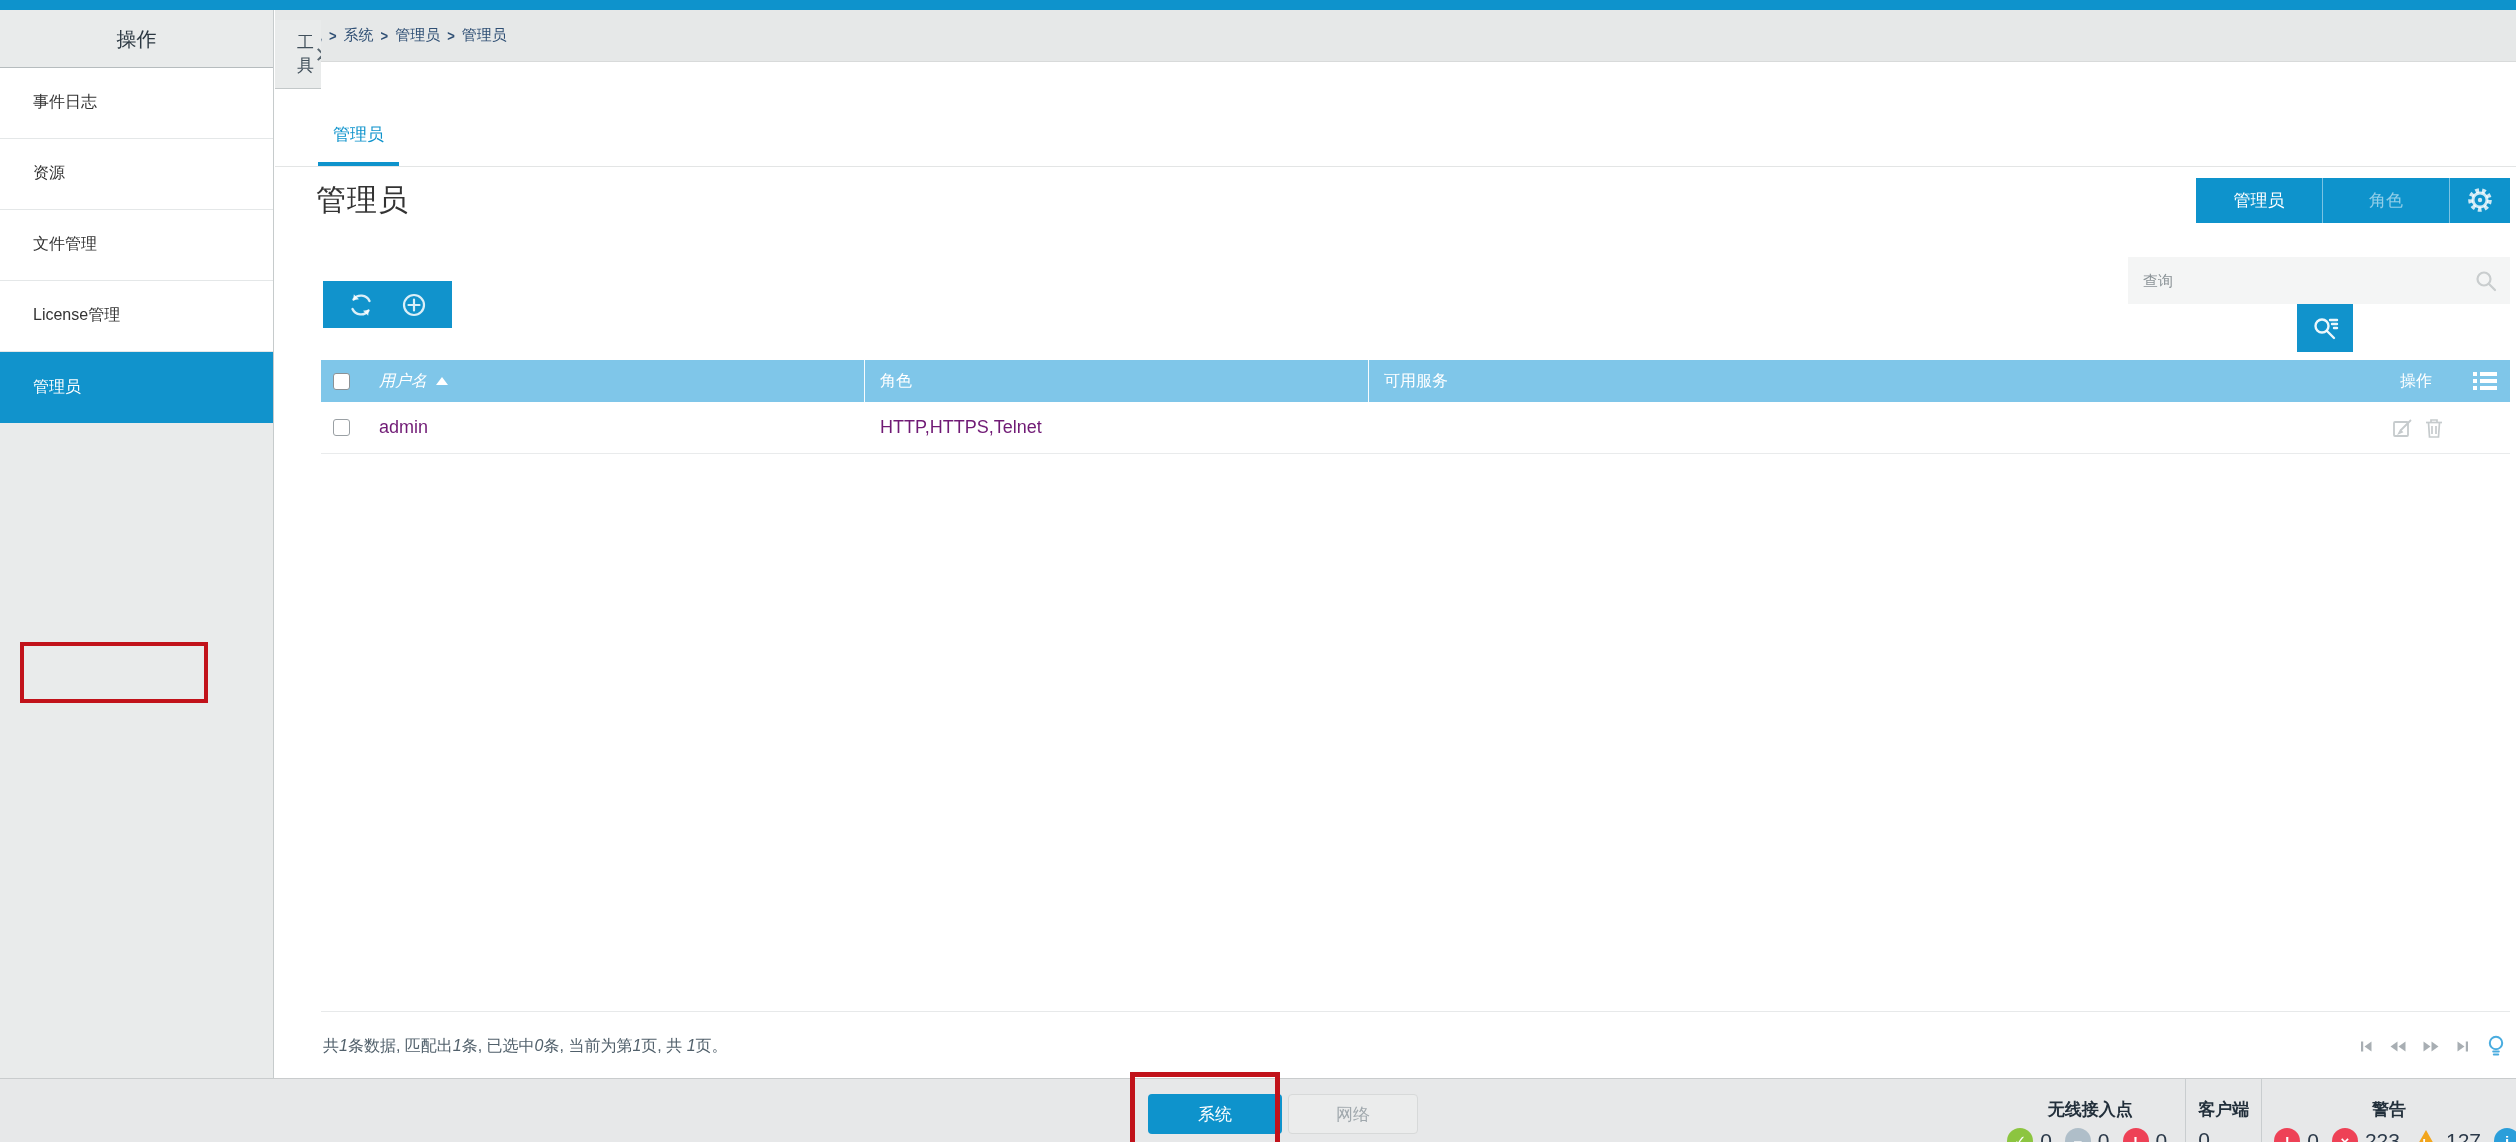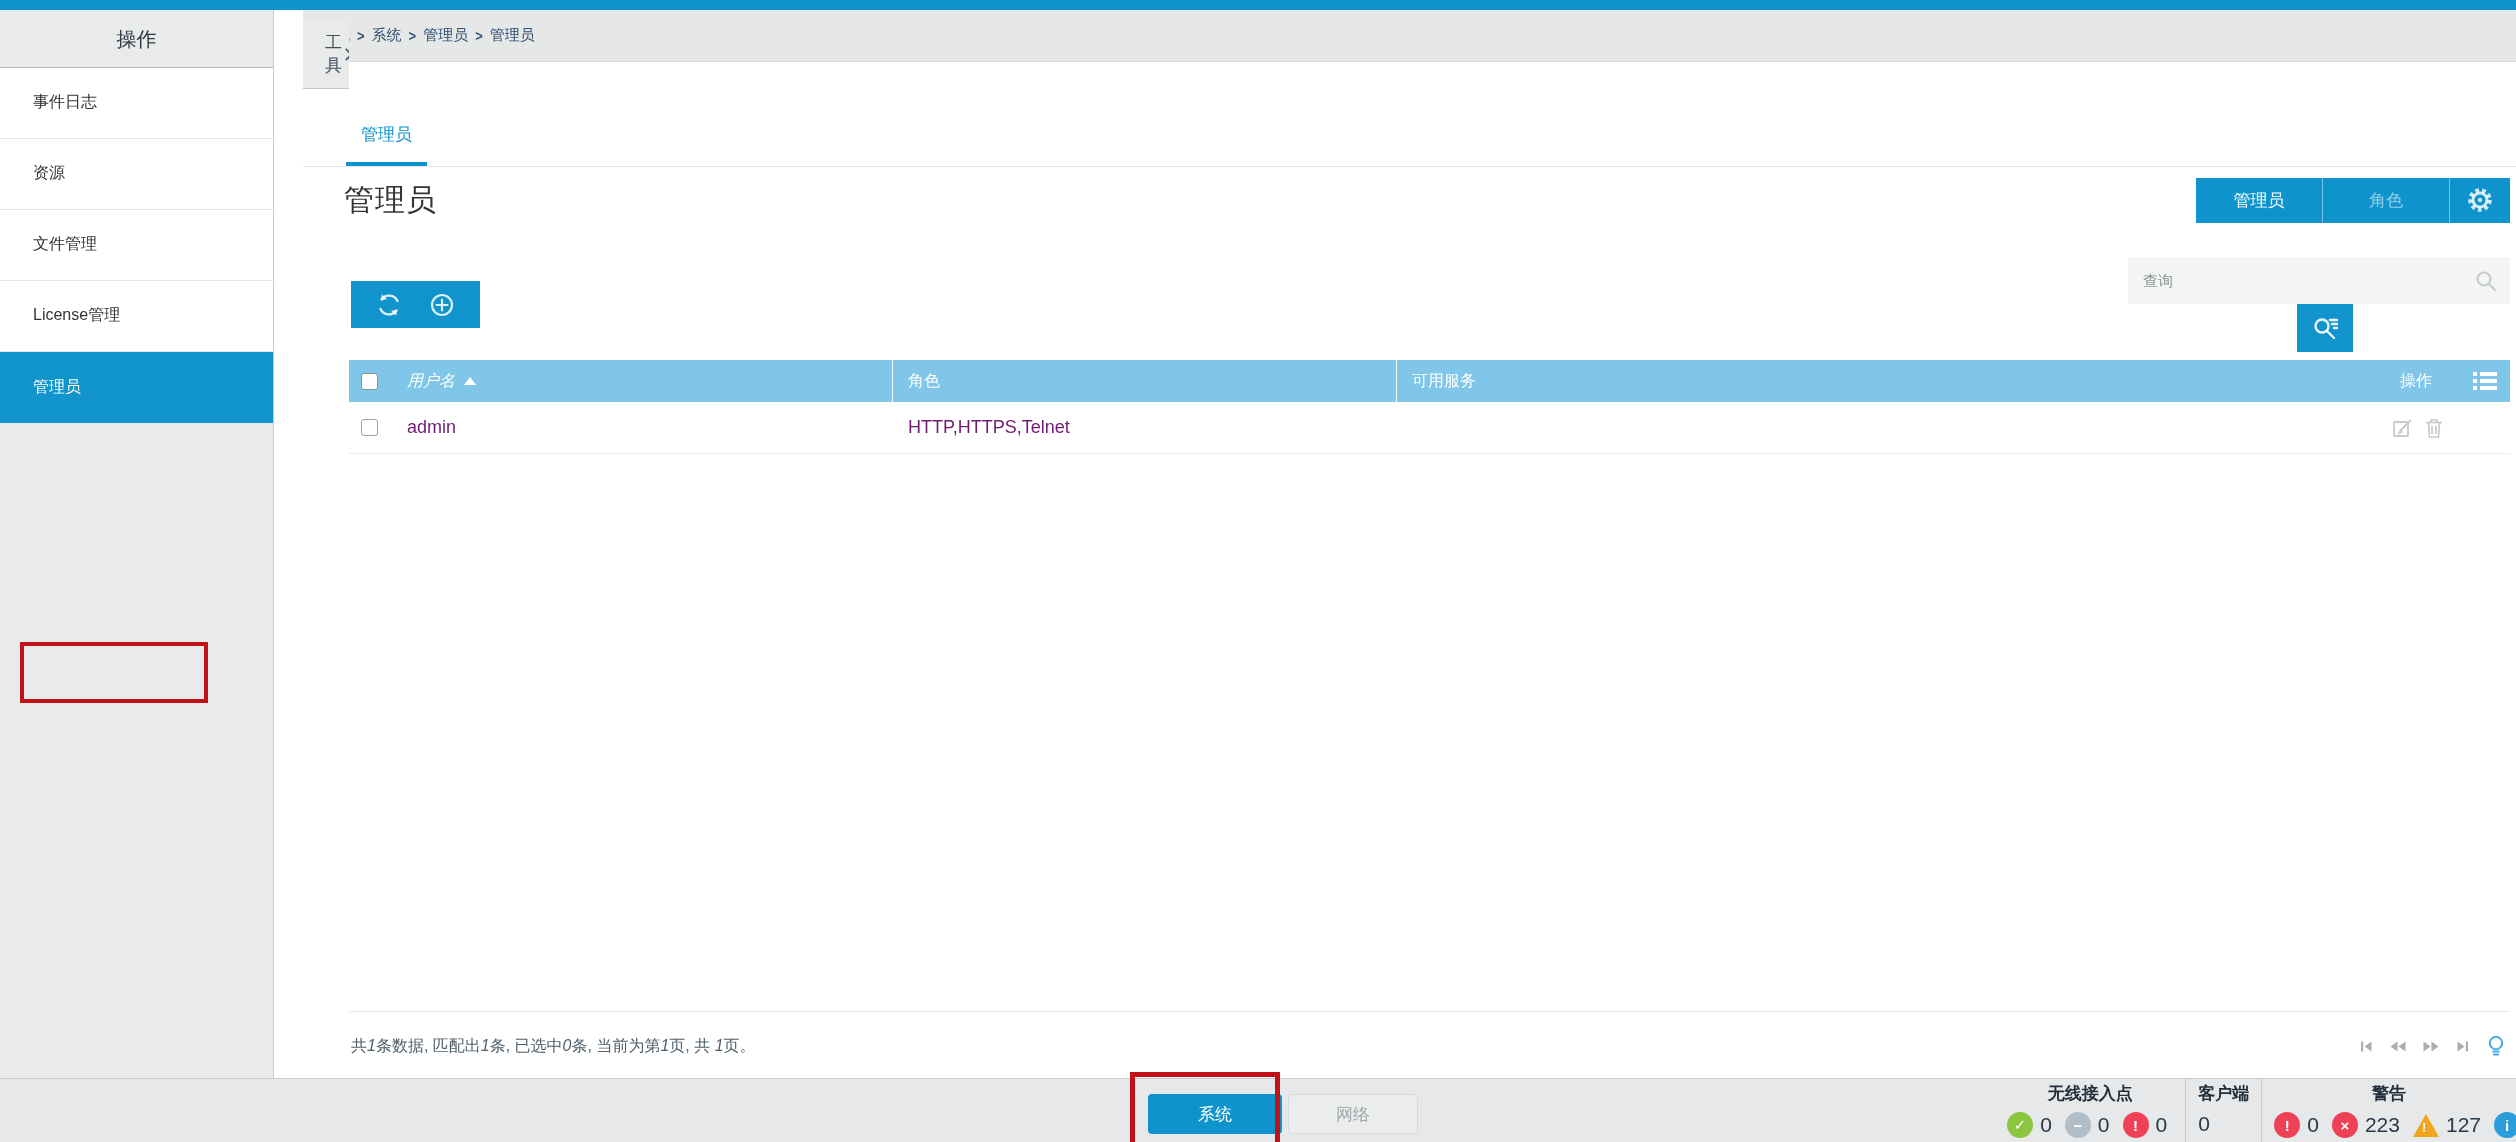--- a/index.html
+++ b/index.html
@@ -20,21 +20,21 @@
   .side-item.main.expanded { color:#0e93cc; border-bottom:none; }
   .side-item.sub { height:71px; padding:0 24px 1px 33px; font-size:16px; color:#333;
     background:#fff; border-bottom:1px solid #e4e7e8; }
   .side-item.sub.selected { background:#1193cc; color:#fff; border-bottom:none; }
   .chev { width:9px; height:9px; border-right:2px solid #56646e; border-bottom:2px solid #56646e;
     display:inline-block; flex:none; }
   .chev.right { transform:rotate(-45deg); }
   .chev.down  { transform:rotate(45deg); border-color:#0e93cc; margin-top:-4px; }
 
   
-  .main { position:absolute; left:275px; top:10px; right:0; height:1068px; background:#fff; overflow:hidden;margin-left:28px; }
+  .main { position:absolute; left:275px; top:10px; right:0; height:1068px; background:#fff; overflow:hidden; }
   .crumb-bar { height:52px; background:#e6e8e8; border-bottom:1px solid #d8dada;
     display:flex; align-items:center; padding-left:17px; font-size:15px; color:#2f4f74; }
   .crumb-item { cursor:pointer; }
   .crumb-sep { font-weight:700; margin:0 7px; font-size:13px; color:#2f4f74; transform:scaleY(1.15); }
 
   .tab-row { height:105px; border-bottom:1px solid #e3e5e5; display:flex; align-items:flex-end; padding-left:43px; }
   .tab { font-size:17px; color:#0e93cc; padding:0 15px 16px; border-bottom:4px solid transparent; cursor:pointer; }
   .tab.active { border-bottom-color:#0e93cc; }
 
   .title-row { display:flex; justify-content:space-between; align-items:center;
@@ -86,21 +86,21 @@
   .pager .icon-btn { opacity:.85; }
 
   
   .bottom-bar { position:absolute; left:0; bottom:0; width:100%; height:64px;
     background:#e7e8e9; border-top:1px solid #c9cccd; z-index:3; }
   .ctx-tab { position:absolute; top:15px; height:40px; border-radius:4px; display:flex;
     align-items:center; justify-content:center; font-size:17px; cursor:pointer; }
   .ctx-tab.t0 { left:1148px; width:134px; background:#0e93cc; color:#fff; }
   .ctx-tab.t1 { left:1288px; width:130px; background:#ebecec; border:1px solid #d7d9d9; color:#a0a8ad; }
   .status-area { position:absolute; right:0; top:0; height:100%; display:flex; }
-  .status-group { display:flex; flex-direction:column; align-items:center; padding:4px 12px 0; position:relative; }
+  .status-group { display:flex; flex-direction:column; align-items:center; padding:20px 12px 0; position:relative; }
   .status-group + .status-group { border-left:1px solid #c9cdcf; }
   .status-label { font-size:17px; font-weight:700; color:#222f3b; line-height:22px; }
   .status-icons { display:flex; align-items:center; gap:7px; margin-top:7px; }
   .status-icons .cnt { font-size:21px; color:#2b3949; margin-right:6px; }
   .ind { width:26px; height:26px; border-radius:50%; color:#fff; font-size:15px; font-weight:700;
     display:flex; align-items:center; justify-content:center; flex:none; }
   .ind.ok { background:#8cc540; }
   .ind.neutral { background:#afbec9; }
   .ind.alert, .ind.error { background:#ee4156; }
   .ind.info { background:#2a9eda; margin-right:-16px; }

